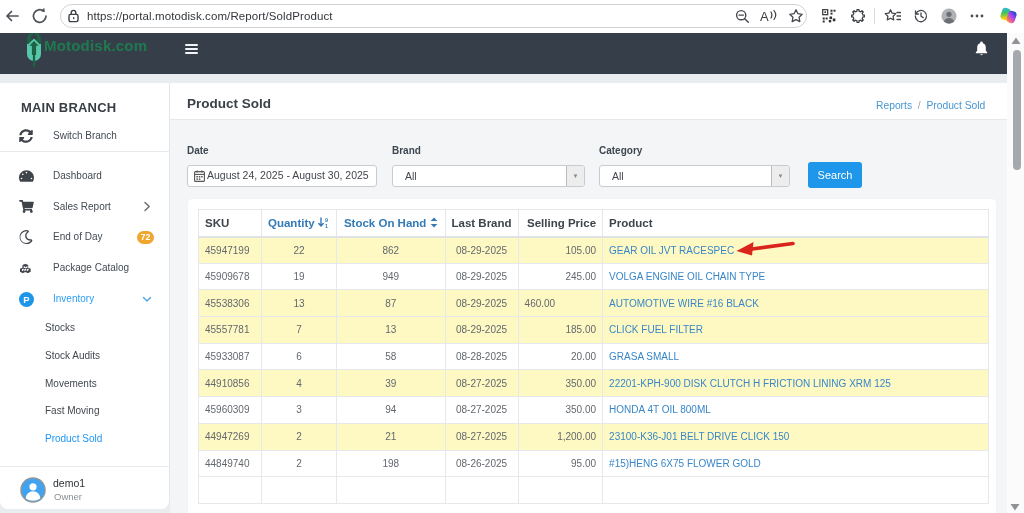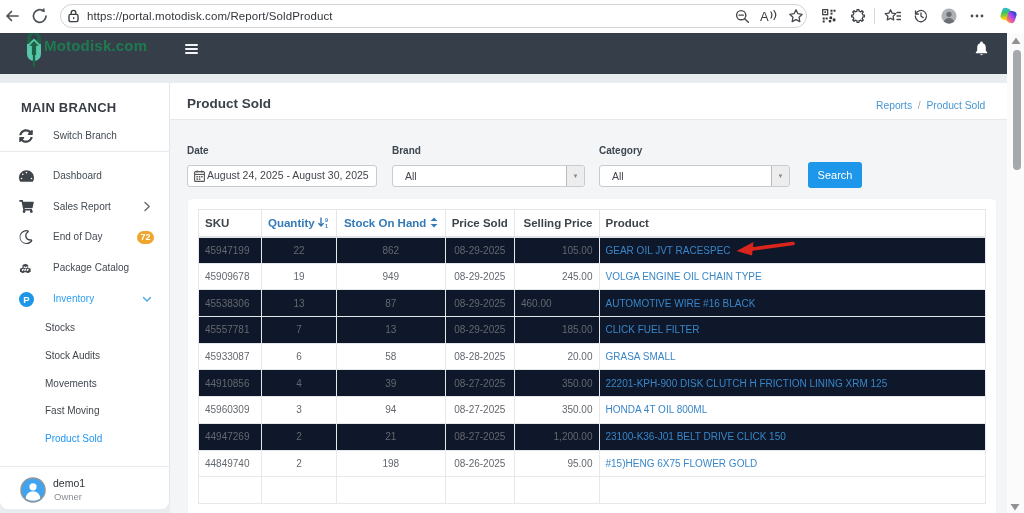--- a/index.html
+++ b/index.html
@@ -35,21 +35,21 @@
 .finput { top:165px; height:22px; background:#fff; border:1px solid #c8ccd1; border-radius:3px; font-size:10.5px; color:#42474d; }
 .selbox { top:166px; width:18px; height:20px; background:#ededee; border-left:1px solid #b9bcc0; border-radius:0 2px 2px 0; text-align:center; line-height:20px; color:#85888c; font-size:6px; }
 #searchbtn { left:808px; top:162px; width:54px; height:26px; background:#1e96ea; border-radius:3px; color:#fff; font-size:11px; text-align:center; line-height:26px; }
 
 #card { left:188px; top:199px; width:808px; height:314px; background:#fff; border-radius:4px 4px 0 0; box-shadow:0 0 1px rgba(0,0,0,.08); }
 
 
 #tbl { position:absolute; left:198px; top:209px; border-collapse:collapse; table-layout:fixed; font-size:10px; }
 #tbl th { border:1px solid #e4e7ea; border-bottom:2px solid #dfe3e6; font-size:11.5px; font-weight:bold; color:#3e444b; height:27px; padding:0 6px; white-space:nowrap; overflow:hidden; }
 #tbl td { border:1px solid #e6e9ec; height:26.7px; padding:0 6px; color:#63686e; white-space:nowrap; overflow:hidden; background:#fff; }
-#tbl tr.odd td { background:#0f172a; }
+#tbl tr.odd td { background:#fef9c3; }
 #tbl a { color:#3886c8; text-decoration:none; }
 .thblue { color:#337ab7 !important; }
 
 
 #sbar { left:1007px; top:33px; width:17px; height:480px; background:#fbfbfc; z-index:40; }
 #sthumb { left:1013px; top:50px; width:8px; height:120px; background:#a5a8ac; border-radius:4px; z-index:41; }
 </style>
 </head>
 <body>
 <div id="stage">
@@ -261,21 +261,21 @@
       <th style="text-align:left;">SKU</th>
       <th class="thblue" style="text-align:left;">Quantity <svg width="11" height="11" viewBox="0 0 11 11" style="vertical-align:-1px">
               <path d="M3 1 v8 M3 9 l-2.2-2.5 M3 9 l2.2-2.5" stroke="#337ab7" stroke-width="1.4" fill="none" stroke-linecap="round"></path>
               <text x="7" y="4.6" font-size="5.4" fill="#337ab7" font-weight="bold">9</text>
               <text x="7" y="10.6" font-size="5.4" fill="#337ab7" font-weight="bold">1</text>
             </svg></th>
       <th class="thblue" style="text-align:center;">Stock On Hand <svg width="8" height="11" viewBox="0 0 8 11" style="vertical-align:-1px">
               <path d="M4 0.5 L7.4 4 H0.6 z" fill="#337ab7"></path>
               <path d="M4 10.5 L7.4 7 H0.6 z" fill="#337ab7"></path>
             </svg></th>
-      <th style="text-align:center;">Price Sold</th>
+      <th style="text-align:center;">Last Brand</th>
       <th style="text-align:right;">Selling Price</th>
       <th style="text-align:left;">Product</th>
     </tr>
     <tr class="odd">
           <td>45947199</td>
           <td style="text-align:center">22</td>
           <td style="text-align:center">862</td>
           <td style="text-align:center">08-29-2025</td>
           <td style="text-align:right">105.00</td>
           <td><a>GEAR OIL JVT RACESPEC</a></td>

